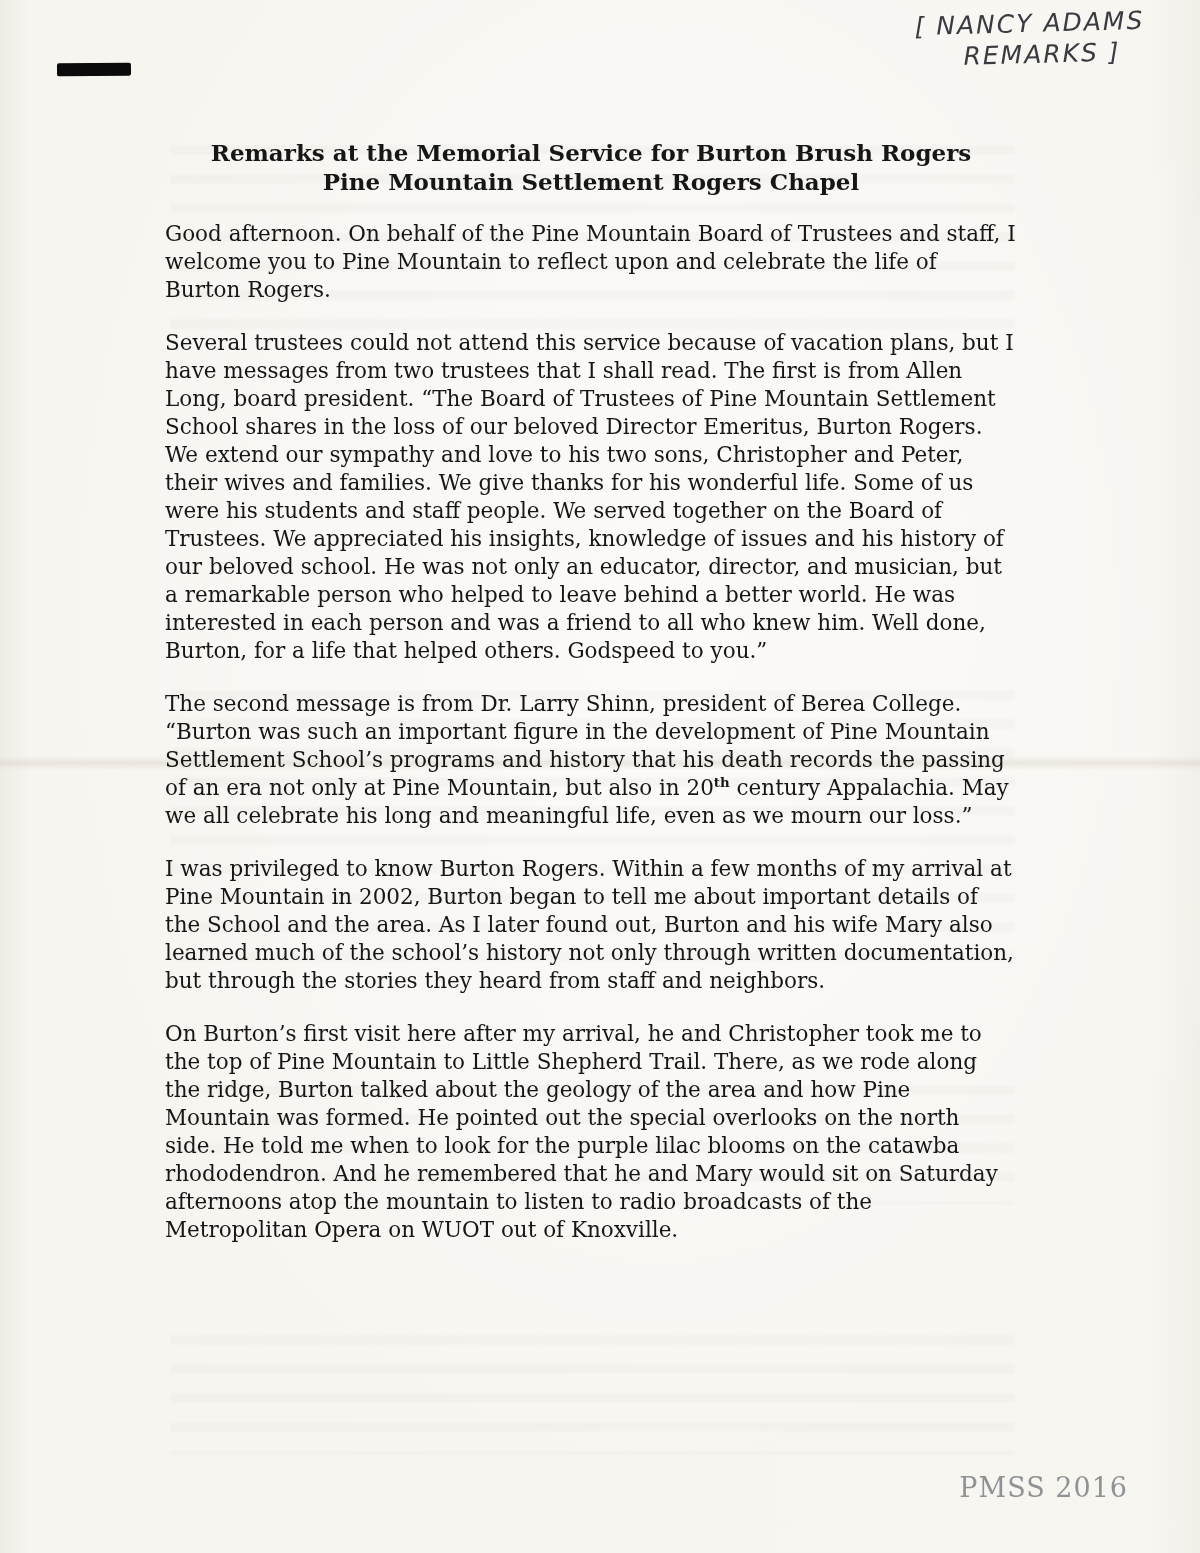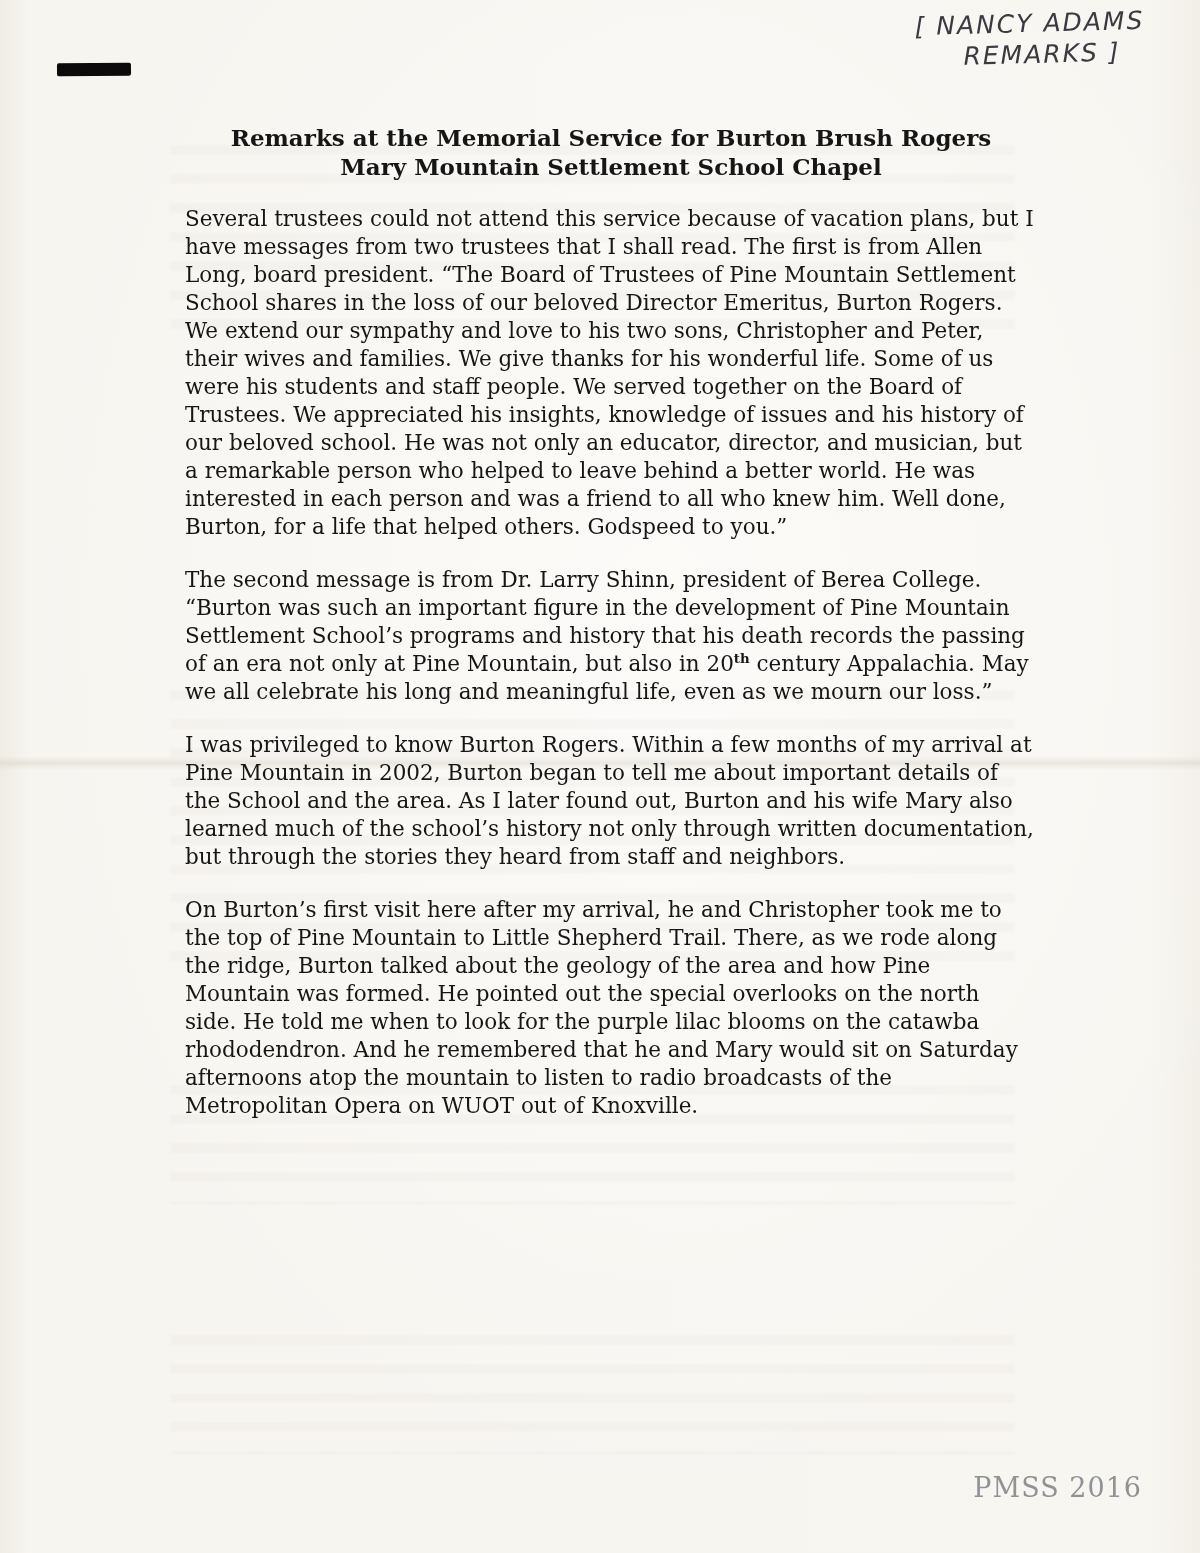--- a/index.html
+++ b/index.html
@@ -49,42 +49,41 @@
     letter-spacing: 2px;
     color: #3a3a40;
     transform: rotate(-1.6deg);
     line-height: 1.25;
   }
   .annotation .line2 { padding-left: 48px; display: block; }
 
   
   .content {
     position: absolute;
-    left: 165px; top: 123px;
+    left: 165px; top: 138px;
     width: 852px;
-    margin-left: 20px;
   }
   .title-block {
     text-align: center;
     font-weight: bold;
     font-size: 23px;
     line-height: 29px;
     margin-bottom: 24px;
   }
   .para {
     font-size: 21.5px;
     line-height: 28px;
     margin: 0 0 25px 0;
     text-align: left;
   }
   .para sup { font-size: 0.62em; vertical-align: super; line-height: 0; font-weight: bold; }
 
   .watermark {
     position: absolute;
-    right: 58px; bottom: 50px;
+    right: 72px; bottom: 50px;
     font-family: "DejaVu Serif", serif;
     font-size: 27px;
     color: rgba(110, 112, 118, 0.75);
     letter-spacing: 1px;
   }
 </style>
 </head>
 <body>
 
 <div class="page">
@@ -98,23 +97,24 @@
   <div class="streak"></div>
 
   <div class="annotation">
     <span class="line1">[ NANCY ADAMS</span>
     <span class="line2">REMARKS ]</span>
   </div>
 
   <div class="content">
     <div class="title-block">
       <div>Remarks at the Memorial Service for Burton Brush Rogers</div>
-      <div>Mary Mountain Settlement School Chapel</div>
+      <div>Pine Mountain Settlement Rogers Chapel</div>
     </div>
     <div>
+        <p class="para"><span>Good afternoon. On behalf of the Pine Mountain Board of Trustees and staff, I welcome you to Pine Mountain to reflect upon and celebrate the life of Burton Rogers.</span></p>
         <p class="para"><span>Several trustees could not attend this service because of vacation plans, but I have messages from two trustees that I shall read. The first is from Allen Long, board president.  “The Board of Trustees of Pine Mountain Settlement School shares in the loss of our beloved Director Emeritus, Burton Rogers.  We extend our sympathy and love to his two sons, Christopher and Peter, their wives and families. We give thanks for his wonderful life.  Some of us were his students and staff people. We served together on the Board of Trustees.  We appreciated his insights, knowledge of issues and his history of our beloved school.  He was not only an educator, director, and musician, but a remarkable person who helped to leave behind a better world. He was interested in each person and was a friend to all who knew him.  Well done, Burton, for a life that helped others. Godspeed to you.”</span></p>
         <p class="para"><span>The second message is from Dr. Larry Shinn, president of Berea College. “Burton was such an important figure in the development of Pine Mountain Settlement School’s programs and history that his death records the passing of an era not only at Pine Mountain, but also in 20</span><sup>th</sup><span> century Appalachia. May we all celebrate his long and meaningful life, even as we mourn our loss.”</span></p>
         <p class="para"><span>I was privileged to know Burton Rogers. Within a few months of my arrival at Pine Mountain in 2002, Burton began to tell me about important details of the School and the area.  As I later found out, Burton and his wife Mary also learned much of the school’s history not only through written documentation, but through the stories they heard from staff and neighbors.</span></p>
         <p class="para"><span>On Burton’s first visit here after my arrival, he and Christopher took me to the top of Pine Mountain to Little Shepherd Trail. There, as we rode along the ridge, Burton talked about the geology of the area and how Pine Mountain was formed. He pointed out the special overlooks on the north side. He told me when to look for the purple lilac blooms on the catawba rhododendron. And he remembered that he and Mary would sit on Saturday afternoons atop the mountain to listen to radio broadcasts of the Metropolitan Opera on WUOT out of Knoxville.</span></p>
       </div>
   </div>
 
   <div class="watermark">PMSS 2016</div>
 
 </div>

